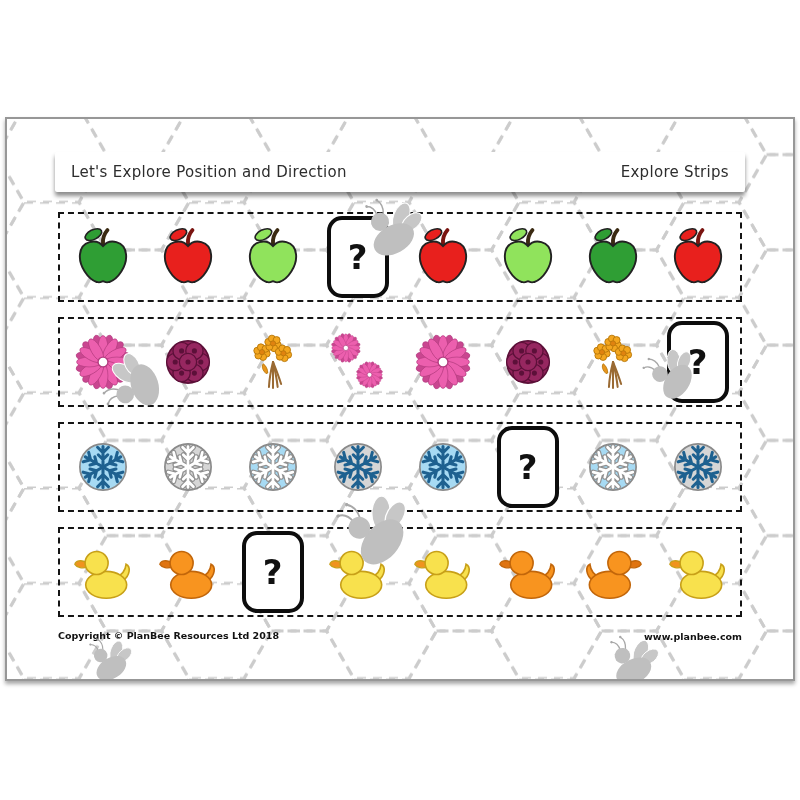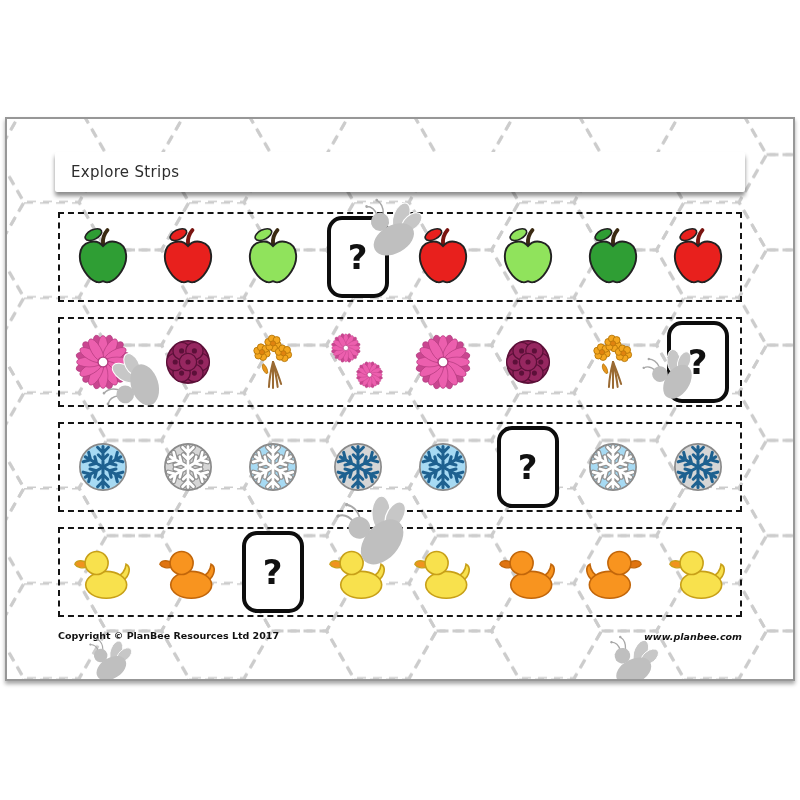--- a/index.html
+++ b/index.html
@@ -13,40 +13,41 @@
         justify-content:space-between;padding:0 16px;box-sizing:border-box;z-index:2;}
   .header-bar span{font-size:15px;color:#2d2d2d;letter-spacing:.3px;white-space:nowrap;}
   .strip{position:absolute;left:51px;width:684px;height:90px;border:2.5px dashed #141414;
         box-sizing:border-box;display:flex;z-index:1;}
   .cell{flex:1;display:flex;align-items:center;justify-content:center;position:relative;}
   .qbox{width:54px;height:74px;background:#ffffff;border:4px solid #0d0d0d;border-radius:15px;
         display:flex;align-items:center;justify-content:center;z-index:2;}
   .qbox span{font-size:34px;font-weight:bold;color:#111;line-height:1;}
   .bee{position:absolute;z-index:3;pointer-events:none;}
   .footer-left{position:absolute;left:51px;top:511px;font-size:9.5px;font-weight:bold;color:#111;z-index:2;}
-  .footer-right{position:absolute;right:51px;top:512px;font-size:9.5px;font-weight:bold;color:#111;z-index:2;font-style:italic;}
+  .footer-right{position:absolute;right:51px;top:512px;font-size:9.5px;font-weight:bold;color:#111;z-index:2;}
 </style>
 </head>
 <body>
 
 <div class="canvas">
   <div class="slide">
     <svg class="hexbg" id="hexbg" width="786" height="560">
         <defs>
           <pattern id="hexpat" width="165" height="95.26279441628824" patternUnits="userSpaceOnUse" patternTransform="translate(-38,-12)">
             <path d="M-27.5,-47.63139720814412 L27.5,-47.63139720814412 L55,0 L27.5,47.63139720814412 L-27.5,47.63139720814412 L-55,0 Z" fill="none" stroke="#cccccc" stroke-width="3" stroke-dasharray="9 7"></path>
             <path d="M137.5,-47.63139720814412 L192.5,-47.63139720814412 L220,0 L192.5,47.63139720814412 L137.5,47.63139720814412 L110,0 Z" fill="none" stroke="#cccccc" stroke-width="3" stroke-dasharray="9 7"></path>
             <path d="M55,0 L110,0 L137.5,47.63139720814412 L110,95.26279441628824 L55,95.26279441628824 L27.5,47.63139720814412 Z" fill="none" stroke="#cccccc" stroke-width="3" stroke-dasharray="9 7"></path>
             <path d="M-27.5,47.63139720814412 L27.5,47.63139720814412 L55,95.26279441628824 L27.5,142.89419162443238 L-27.5,142.89419162443238 L-55,95.26279441628824 Z" fill="none" stroke="#cccccc" stroke-width="3" stroke-dasharray="9 7"></path>
             <path d="M137.5,47.63139720814412 L192.5,47.63139720814412 L220,95.26279441628824 L192.5,142.89419162443238 L137.5,142.89419162443238 L110,95.26279441628824 Z" fill="none" stroke="#cccccc" stroke-width="3" stroke-dasharray="9 7"></path>
           </pattern>
         </defs>
      <rect x="0" y="0" width="786" height="560" fill="url(#hexpat)"></rect>
       </svg>
     <div class="header-bar">
+      <span>Let's Explore Position and Direction</span>
       <span>Explore Strips</span>
     </div>
     <div id="strips">
         <div class="strip" style="top: 93px;">
           <div class="cell">
             <svg width="64" height="66" viewBox="0 0 100 100">
     <path d="M50,30 C49,21 51,15 57,8" stroke="#3a2a12" stroke-width="6" fill="none" stroke-linecap="round"></path>
     <ellipse cx="35" cy="15" rx="14" ry="7.5" transform="rotate(-27 35 15)" fill="#2f9e34" stroke="#222222" stroke-width="2.5"></ellipse>
     <path d="M50,33 C40,21 16,24 14,46 C12,64 27,85 40,89 C46,91 48,88 50,88 C52,88 54,91 60,89 C73,85 88,64 86,46 C84,24 60,21 50,33 Z" fill="#2f9e34" stroke="#222222" stroke-width="3"></path>
             </svg>
@@ -545,16 +546,16 @@
         <div class="bee" style="left: 598px; top: 515px;"><svg width="60" height="60" viewBox="0 0 100 100" style="transform:rotate(10deg)">
     <path d="M22,32 C18,24 12,20 5,21 M30,28 C29,19 25,13 18,10" stroke="#a8a8a8" stroke-width="2.2" fill="none" stroke-linecap="round"></path>
     <circle cx="5" cy="21" r="2" fill="#a8a8a8"></circle>
             <circle cx="18" cy="10" r="2" fill="#a8a8a8"></circle>
     <ellipse cx="56" cy="28" rx="11" ry="20" transform="rotate(14 56 28)" fill="#c7c7c7" stroke="#ffffff" stroke-width="1.5"></ellipse>
     <ellipse cx="72" cy="34" rx="10" ry="17" transform="rotate(42 72 34)" fill="#c7c7c7" stroke="#ffffff" stroke-width="1.5"></ellipse>
     <ellipse cx="50" cy="62" rx="31" ry="20" transform="rotate(-37 50 62)" fill="#bfbfbf"></ellipse>
     <circle cx="27" cy="40" r="13" fill="#bfbfbf"></circle>
           </svg></div>
       </div>
-    <div class="footer-left">Copyright © PlanBee Resources Ltd 2017</div>
+    <div class="footer-left">Copyright © PlanBee Resources Ltd 2018</div>
     <div class="footer-right">www.planbee.com</div>
   </div>
 </div>
 
 </body></html>

